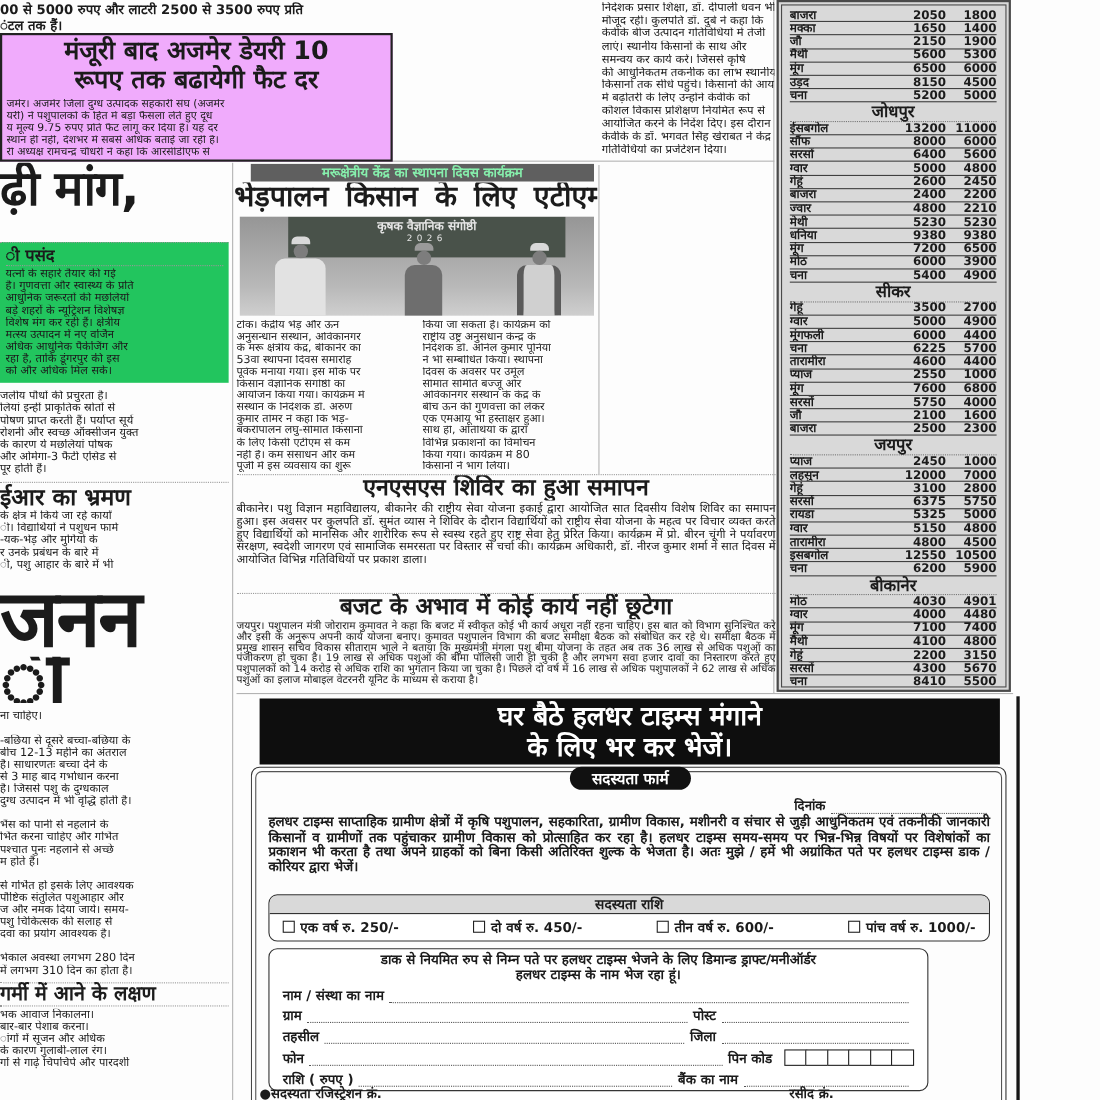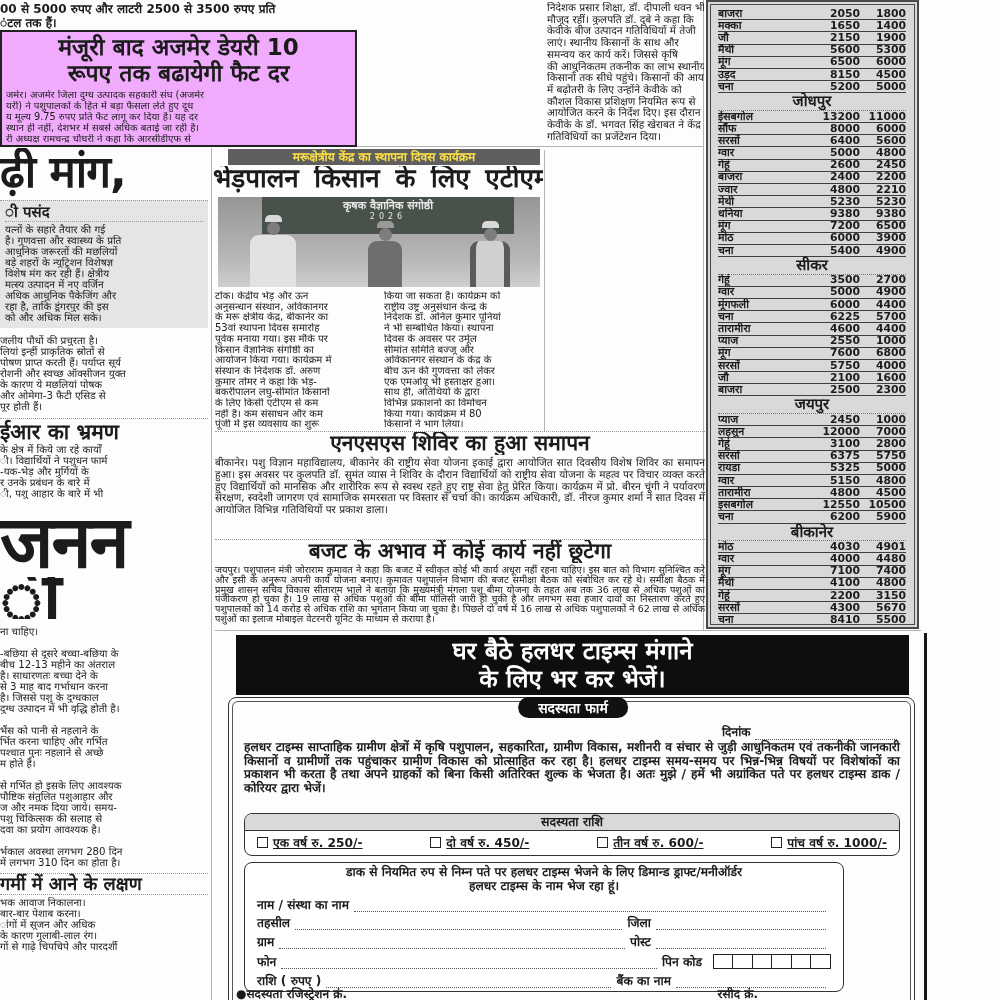--- a/index.html
+++ b/index.html
@@ -16,30 +16,30 @@
   #ajmer{left:0;top:30px;width:357px;height:117px;border:2px solid #222;padding:2px 4px;overflow:hidden;background:#f0abfc;}
   #ajmer .h{font-size:23px;line-height:26px;font-weight:bold;text-align:center;white-space:nowrap;}
   #ajmer .bd{margin-top:4px;font-size:9.8px;line-height:10.3px;}
 
   
   #kvk{left:547px;top:2px;width:157px;height:142px;font-size:10.4px;line-height:11.7px;overflow:hidden;}
 
   
   #leftcol{left:0;top:148px;width:208px;height:852px;overflow:hidden;font-size:10.2px;line-height:11px;}
   #leftcol .bigh{font-size:44px;line-height:48px;font-weight:bold;letter-spacing:-1px;white-space:nowrap;}
-  #leftcol .graybox{background:#e5e5e5;margin-top:4px;padding:3px 5px 5px;border-top:1px dotted #999;}
+  #leftcol .graybox{background:#22c55e;margin-top:24px;padding:3px 5px 5px;border-top:1px dotted #999;}
   #leftcol .graybox .sub{font-size:15px;line-height:17px;font-weight:bold;border-bottom:1px dotted #999;margin-bottom:2px;}
   #leftcol .para{margin-top:7px;}
   #leftcol .bhhead{font-size:21px;line-height:23px;font-weight:bold;margin-top:6px;border-top:1px dotted #999;padding-top:2px;white-space:nowrap;}
   #leftcol .display{font-size:72px;line-height:70px;font-weight:900;letter-spacing:-2px;margin-top:8px;white-space:nowrap;}
   #leftcol .displayfrag{font-size:72px;line-height:44px;font-weight:900;height:42px;overflow:hidden;}
   #leftcol .lkhead{font-size:18px;line-height:20px;font-weight:bold;margin:5px 0 2px;border-top:1px dotted #999;border-bottom:1px dotted #999;white-space:nowrap;}
 
   
-  #midkicker{left:228px;top:149px;width:312px;height:16px;background:#5f5f5f;color:#fde047;
+  #midkicker{left:228px;top:149px;width:312px;height:16px;background:#5f5f5f;color:#86efac;
              font-size:12px;font-weight:bold;text-align:center;line-height:16px;overflow:hidden;}
   #midhead{left:213px;top:166px;width:330px;font-size:26px;line-height:29px;font-weight:bold;text-align:center;white-space:nowrap;overflow:hidden;font-family:Liberation Mono, monospace;}
   #photo{left:218px;top:197px;width:322px;height:90px;background:linear-gradient(#969696,#b8b8b8 70%,#cfcfcf);overflow:hidden;}
   #photo .pbanner{position:absolute;left:44px;top:0;width:252px;height:37px;background:#49524a;color:#e6e6e6;text-align:center;padding-top:2px;}
   #photo .pbanner .t1{font-size:11px;font-weight:bold;line-height:13px;}
   #photo .pbanner .t2{font-size:8px;line-height:9px;letter-spacing:4px;}
   .person{position:absolute;bottom:0;}
   .person .head{width:13px;height:13px;border-radius:50%;background:#7d7d7d;margin:0 auto;}
   .person .turban{width:17px;height:7px;border-radius:5px 5px 0 0;background:#d9d9d9;margin:0 auto;}
   .person .torso{width:34px;height:46px;border-radius:9px 9px 0 0;margin:0 auto;}
@@ -82,21 +82,21 @@
   #form .outer1{position:absolute;left:0;top:64px;width:687px;height:330px;border:1.5px solid #333;border-radius:8px;}
   #form .outer2{position:absolute;left:4px;top:68px;width:679px;height:322px;border:1px solid #555;border-radius:6px;}
   .fbanner{position:absolute;left:8px;top:2px;width:673px;height:60px;background:#0e0e0e;color:#fff;
            text-align:center;font-size:24px;line-height:28px;font-weight:bold;padding-top:2px;}
   .pill{position:absolute;left:50%;top:64px;transform:translateX(-50%);background:#111;color:#fff;
         border-radius:14px;padding:1px 20px;font-size:14px;font-weight:bold;white-space:nowrap;z-index:2;}
   .fdate{position:absolute;right:16px;top:90px;width:180px;display:flex;align-items:flex-end;font-size:12px;}
   .fintro{position:absolute;left:16px;top:108px;width:656px;font-size:12.2px;line-height:13.5px;text-align:justify;}
   .ratesbox{position:absolute;left:16px;top:180px;width:656px;border:1.5px solid #333;border-radius:8px;overflow:hidden;background:#fff;}
   .ratesbox .rt{background:#d9d9d9;text-align:center;font-size:12.5px;line-height:16px;border-bottom:1px solid #333;}
-  .ratesrow{display:flex;justify-content:space-between;padding:3px 12px 4px;font-size:12.2px;text-decoration:underline;}
+  .ratesrow{display:flex;justify-content:space-between;padding:3px 12px 4px;font-size:12.2px;}
   .rate{display:flex;align-items:center;gap:5px;white-space:nowrap;}
   .cb{width:11px;height:11px;border:1.5px solid #222;display:inline-block;flex:none;}
   .addrbox{position:absolute;left:16px;top:229px;width:600px;height:130px;border:1.5px solid #333;border-radius:8px;
            padding:3px 12px 0;background:#fff;overflow:hidden;}
   .addr-h{text-align:center;font-size:12.2px;line-height:13.5px;}
   .frow{display:flex;align-items:flex-end;font-size:12.2px;line-height:13px;margin-top:5.5px;}
   .dots{flex:1;border-bottom:1.5px dotted #555;height:11px;margin:0 5px;}
   .pinboxes{display:flex;margin-left:12px;}
   .pbox{width:21px;height:15px;border:1.5px solid #222;margin-left:-1.5px;background:#fff;}
   .ffooter{position:absolute;left:8px;top:352px;width:672px;display:flex;align-items:flex-end;font-size:12px;}
@@ -625,29 +625,29 @@
 
   <div class="addrbox">
     <div class="addr-h">डाक से नियमित रुप से निम्न पते पर हलधर टाइम्स भेजने के लिए डिमान्ड ड्राफ्ट/मनीऑर्डर</div>
     <div class="addr-h">हलधर टाइम्स के नाम भेज रहा हूं।</div>
 
     <div class="frow">
       <span class="nowrap">नाम / संस्था का नाम</span>
       <span class="dots"></span>
     </div>
     <div class="frow">
+      <span class="nowrap">ग्राम</span>
+      <span class="dots"></span>
+      <span class="nowrap">पोस्ट</span>
+      <span class="dots" style="max-width:170px;"></span>
+    </div>
+    <div class="frow">
       <span class="nowrap">तहसील</span>
       <span class="dots"></span>
       <span class="nowrap">जिला</span>
-      <span class="dots" style="max-width:170px;"></span>
-    </div>
-    <div class="frow">
-      <span class="nowrap">ग्राम</span>
-      <span class="dots"></span>
-      <span class="nowrap">पोस्ट</span>
       <span class="dots" style="max-width:170px;"></span>
     </div>
     <div class="frow">
       <span class="nowrap">फोन</span>
       <span class="dots"></span>
       <span class="nowrap">पिन कोड</span>
       <span class="pinboxes">
         <span class="pbox"></span>
           <span class="pbox"></span>
           <span class="pbox"></span>

